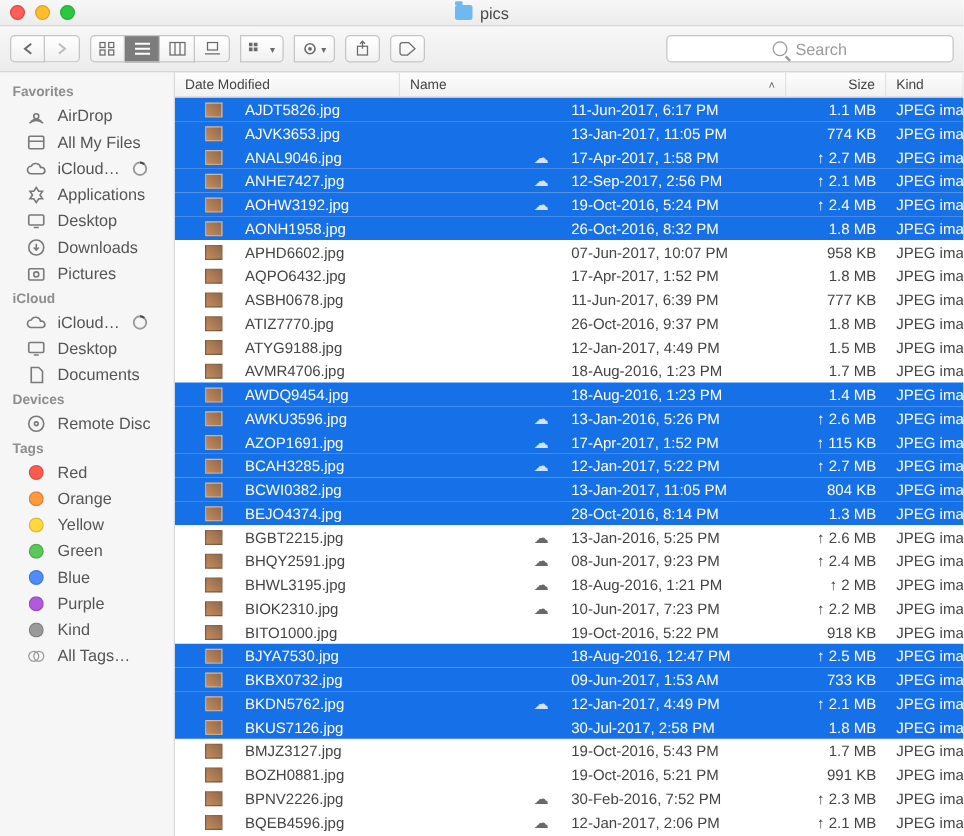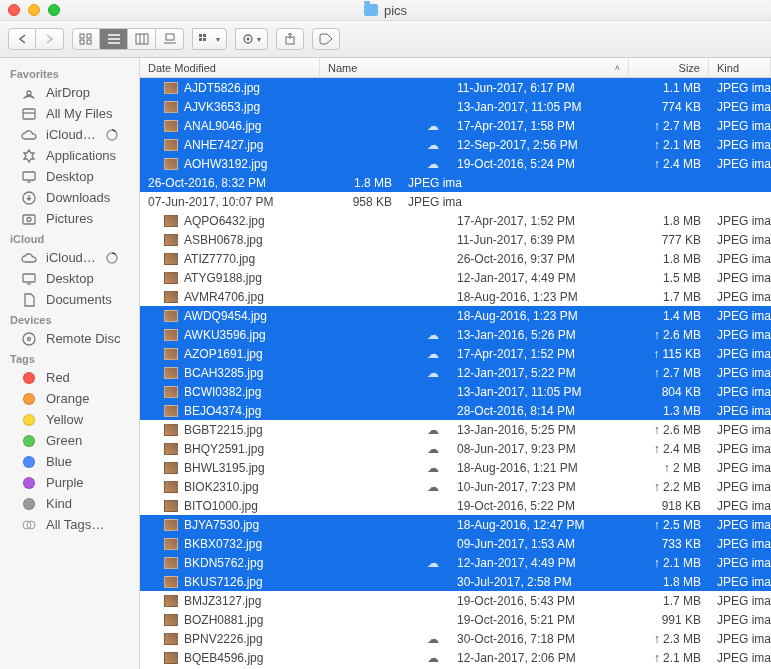--- a/index.html
+++ b/index.html
@@ -40,21 +40,21 @@
 .ch{display:flex;align-items:center;padding:0 8px;border-right:1px solid #e1e1e1;}
 .ch-name{flex:1;}
 .ch-date{width:180px;}
 .ch-size{width:80px;justify-content:flex-end;}
 .ch-kind{width:62px;}
 .sort-arrow{margin-left:auto;font-size:9px;color:#666;}
 
 .rows{flex:1;overflow-y:auto;overflow-x:hidden;}
 .row{height:19px;display:flex;align-items:center;font-size:12px;color:#444;}
 .row.sel{background:#1670e8;color:#fff;}
-.c-name{flex:1;display:flex;align-items:center;padding-left:24px;gap:6px;overflow:hidden;}
+.c-name{flex:1;display:flex;align-items:center;padding-left:24px;gap:18px;overflow:hidden;}
 .c-date{width:180px;padding:0 8px;}
 .c-size{width:80px;padding:0 8px;text-align:right;}
 .c-kind{width:62px;padding:0 8px;overflow:hidden;white-space:nowrap;}
 .thumb{width:14px;height:12px;background:linear-gradient(45deg,#c78b5a,#8e6a4f);border:1px solid rgba(0,0,0,.2);flex-shrink:0;}
 .row.sel .thumb{border-color:rgba(255,255,255,.4);}
 .cloud{width:16px;color:inherit;opacity:.8;font-size:12px;text-align:center;}
 svg{display:block;}
 </style>
 </head>
 <body>
@@ -139,20 +139,24 @@
         <rect x="2" y="5" width="8" height="7" fill="none" stroke="#6a6a6a"></rect>
         <path d="M6 1v6M4 3l2-2 2 2" fill="none" stroke="#6a6a6a"></path>
       </svg>
     </div>
   <div class="tbtn solo">
       <svg width="14" height="12">
         <path d="M1 3a2 2 0 012-2h5l5 5-6 5H3a2 2 0 01-2-2z" fill="none" stroke="#6a6a6a"></path>
       </svg>
     </div>
   <div class="spacer"></div>
+  <div class="searchbox">
+    <span class="search-mag"></span>
+    <span>Search</span>
+  </div>
 </div>
 
 <div class="main">
   <div class="sidebar" id="sidebar">
       <div class="sb-hdr">Favorites</div>
       <div class="sb-item">
         <span class="sb-icon">
           <svg width="16" height="16">
             <circle cx="8" cy="8" r="2" stroke="#7a7a7a" fill="none" stroke-width="1.3"></circle>
             <path d="M4 12a6 6 0 018 0M2.5 13.5a8 8 0 0111 0" stroke="#7a7a7a" fill="none" stroke-width="1.3"></path>
@@ -372,25 +376,33 @@
           <div class="c-name">
             <span class="thumb"></span>
             <span>AOHW3192.jpg</span>
             <span class="cloud" style="margin-left: auto; margin-right: 8px;">☁</span>
           </div>
           <div class="c-date">19-Oct-2016, 5:24 PM</div>
           <div class="c-size">↑ 2.4 MB</div>
           <div class="c-kind">JPEG image</div>
         </div>
         <div class="row sel">
+          <div class="c-name">
+            <span class="thumb"></span>
+            <span>AONH1958.jpg</span>
+          </div>
           <div class="c-date">26-Oct-2016, 8:32 PM</div>
           <div class="c-size">1.8 MB</div>
           <div class="c-kind">JPEG image</div>
         </div>
         <div class="row">
+          <div class="c-name">
+            <span class="thumb"></span>
+            <span>APHD6602.jpg</span>
+          </div>
           <div class="c-date">07-Jun-2017, 10:07 PM</div>
           <div class="c-size">958 KB</div>
           <div class="c-kind">JPEG image</div>
         </div>
         <div class="row">
           <div class="c-name">
             <span class="thumb"></span>
             <span>AQPO6432.jpg</span>
           </div>
           <div class="c-date">17-Apr-2017, 1:52 PM</div>
@@ -593,21 +605,21 @@
           <div class="c-date">19-Oct-2016, 5:21 PM</div>
           <div class="c-size">991 KB</div>
           <div class="c-kind">JPEG image</div>
         </div>
         <div class="row">
           <div class="c-name">
             <span class="thumb"></span>
             <span>BPNV2226.jpg</span>
             <span class="cloud" style="margin-left: auto; margin-right: 8px;">☁</span>
           </div>
-          <div class="c-date">30-Oct-2016, 7:18 PM</div>
+          <div class="c-date">30-Feb-2016, 7:52 PM</div>
           <div class="c-size">↑ 2.3 MB</div>
           <div class="c-kind">JPEG image</div>
         </div>
         <div class="row">
           <div class="c-name">
             <span class="thumb"></span>
             <span>BQEB4596.jpg</span>
             <span class="cloud" style="margin-left: auto; margin-right: 8px;">☁</span>
           </div>
           <div class="c-date">12-Jan-2017, 2:06 PM</div>

